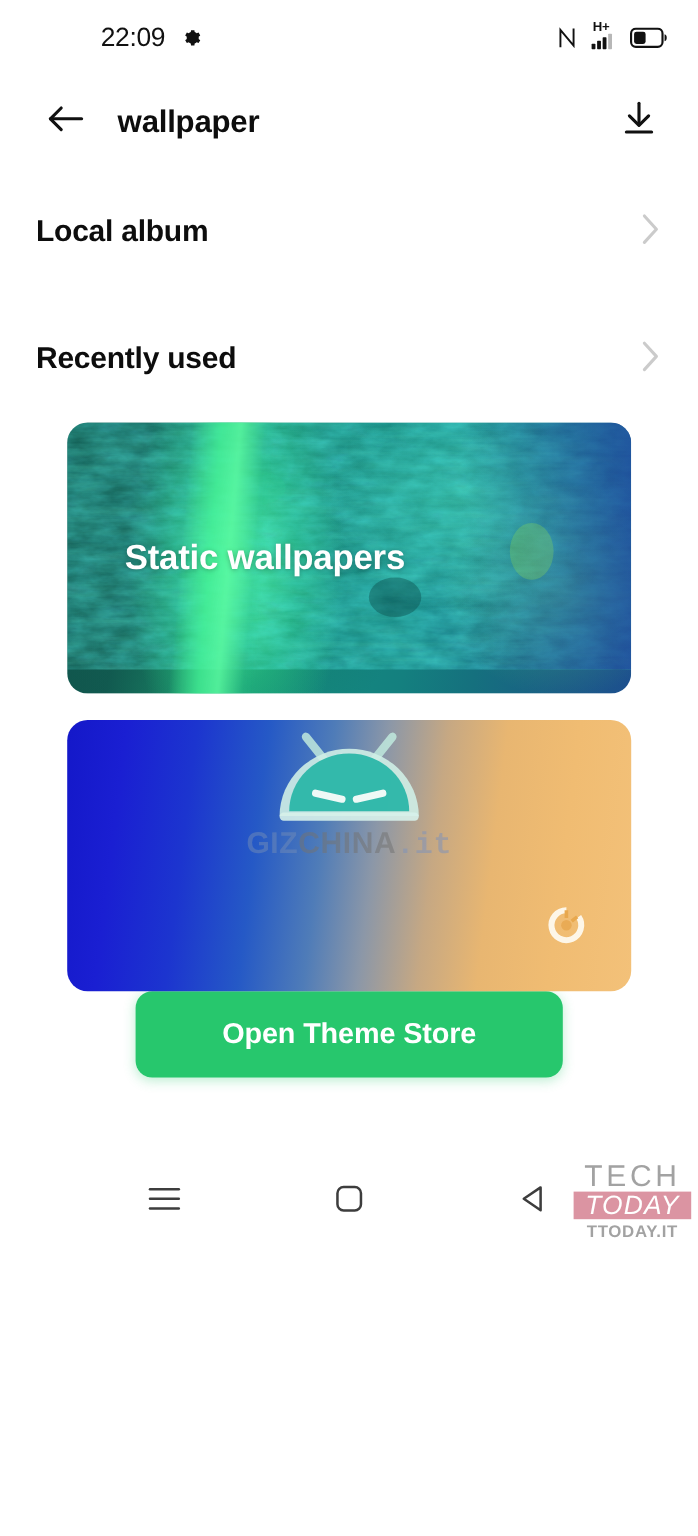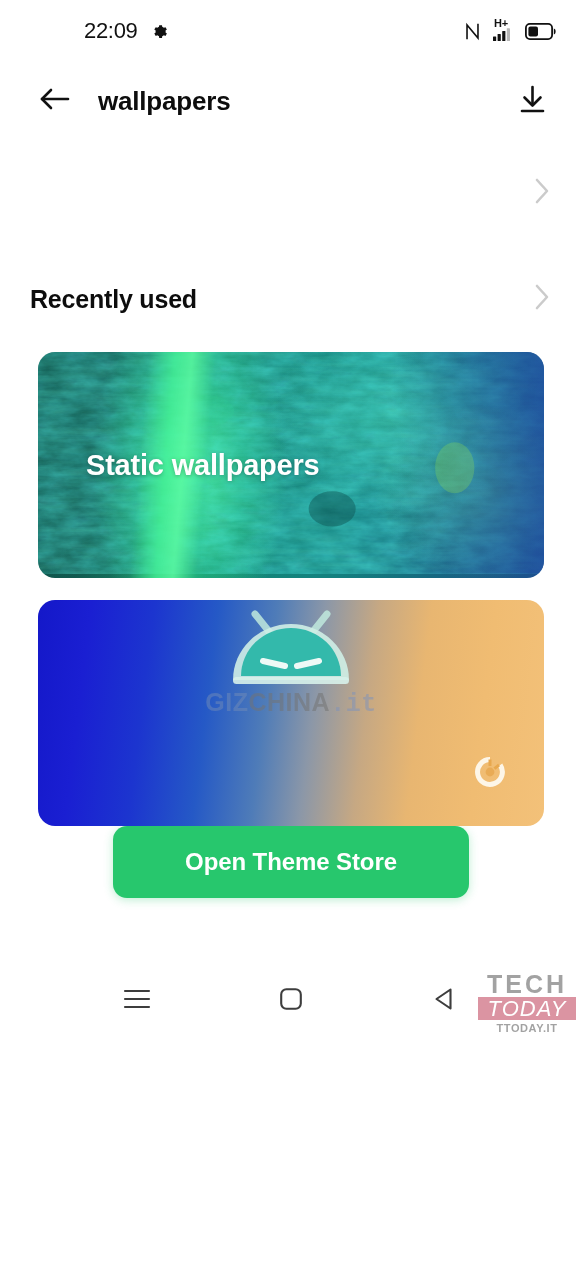--- a/index.html
+++ b/index.html
@@ -90,21 +90,21 @@
     font-weight: bold;
     color: #0d0d0d;
     letter-spacing: -0.2px;
   }
   .chevron {
     margin-left: auto;
     opacity: 0.95;
   }
 
   
-  #cards { padding: 0 38px; }
+  #cards { padding: 0 56px; }
 
   .wp-card {
     position: relative;
     width: 100%;
     height: 226px;
     border-radius: 17px;
     overflow: hidden;
     cursor: pointer;
     display: flex;
     align-items: center;
@@ -253,37 +253,37 @@
     right: 6px;
     bottom: 4px;
     width: 98px;
     pointer-events: none;
     font-family: "Liberation Sans", sans-serif;
     text-align: center;
     opacity: 0.92;
   }
   #tt-line1 {
     font-size: 25px;
-    font-weight: bold;
+    font-weight: normal;
     color: #9b9b9b;
     letter-spacing: 3px;
     line-height: 0.96;
   }
   #tt-line2 {
     background: #d98c9b;
     color: #ffffff;
     font-size: 22px;
     font-weight: normal;
     font-style: italic;
     letter-spacing: 1px;
     line-height: 1.06;
     margin-top: 1px;
   }
   #tt-line3 {
-    font-size: 11px;
+    font-size: 14px;
     font-weight: bold;
     color: #9b9b9b;
     letter-spacing: 0.6px;
     margin-top: 2px;
   }
 </style>
 </head>
 <body>
 
 <div id="phone">
@@ -329,36 +329,37 @@
   <div id="app-bar">
     <div id="back-btn">
       <span>
         <svg width="34" height="30" viewBox="0 0 34 30" fill="none" stroke="#111" stroke-width="2.6" stroke-linecap="round" stroke-linejoin="round">
           <path d="M14 6 L5 15 L14 24"></path>
           <path d="M5 15 H31"></path>
         </svg>
       </span>
     </div>
 
-    <div id="app-title">wallpapers</div>
+    <div id="app-title">wallpaper</div>
 
     <div id="download-btn">
       <span>
         <svg width="31" height="31" viewBox="0 0 31 31" fill="none" stroke="#111" stroke-width="2.6" stroke-linecap="round" stroke-linejoin="round">
           <path d="M15.5 3 V20.5"></path>
           <path d="M7.5 13.5 L15.5 21.5 L23.5 13.5"></path>
           <path d="M5 27 H26"></path>
         </svg>
       </span>
     </div>
   </div>
 
   <div id="list-section">
 
     <div class="list-row">
+      <span class="list-row-label">Local album</span>
       <span class="chevron">
         <svg width="20" height="32" viewBox="0 0 20 32" fill="none" stroke="#c9c9c9" stroke-width="2.6" stroke-linecap="round" stroke-linejoin="round">
           <path d="M5 5 L15 16 L5 27"></path>
         </svg>
       </span>
     </div>
 
     <div class="list-row">
       <span class="list-row-label">Recently used</span>
       <span class="chevron">

